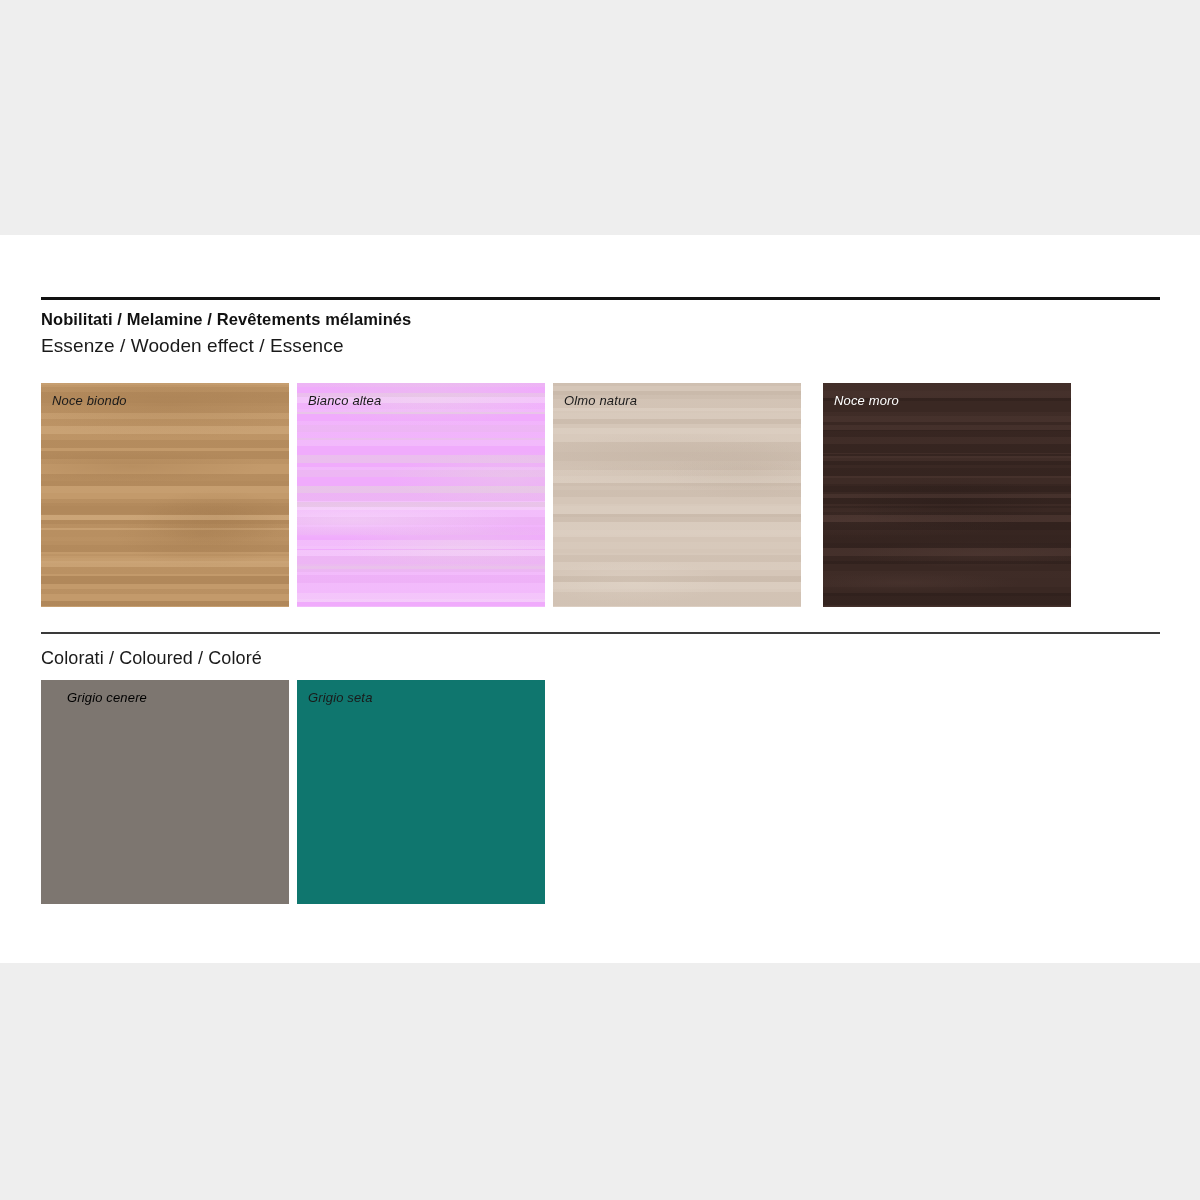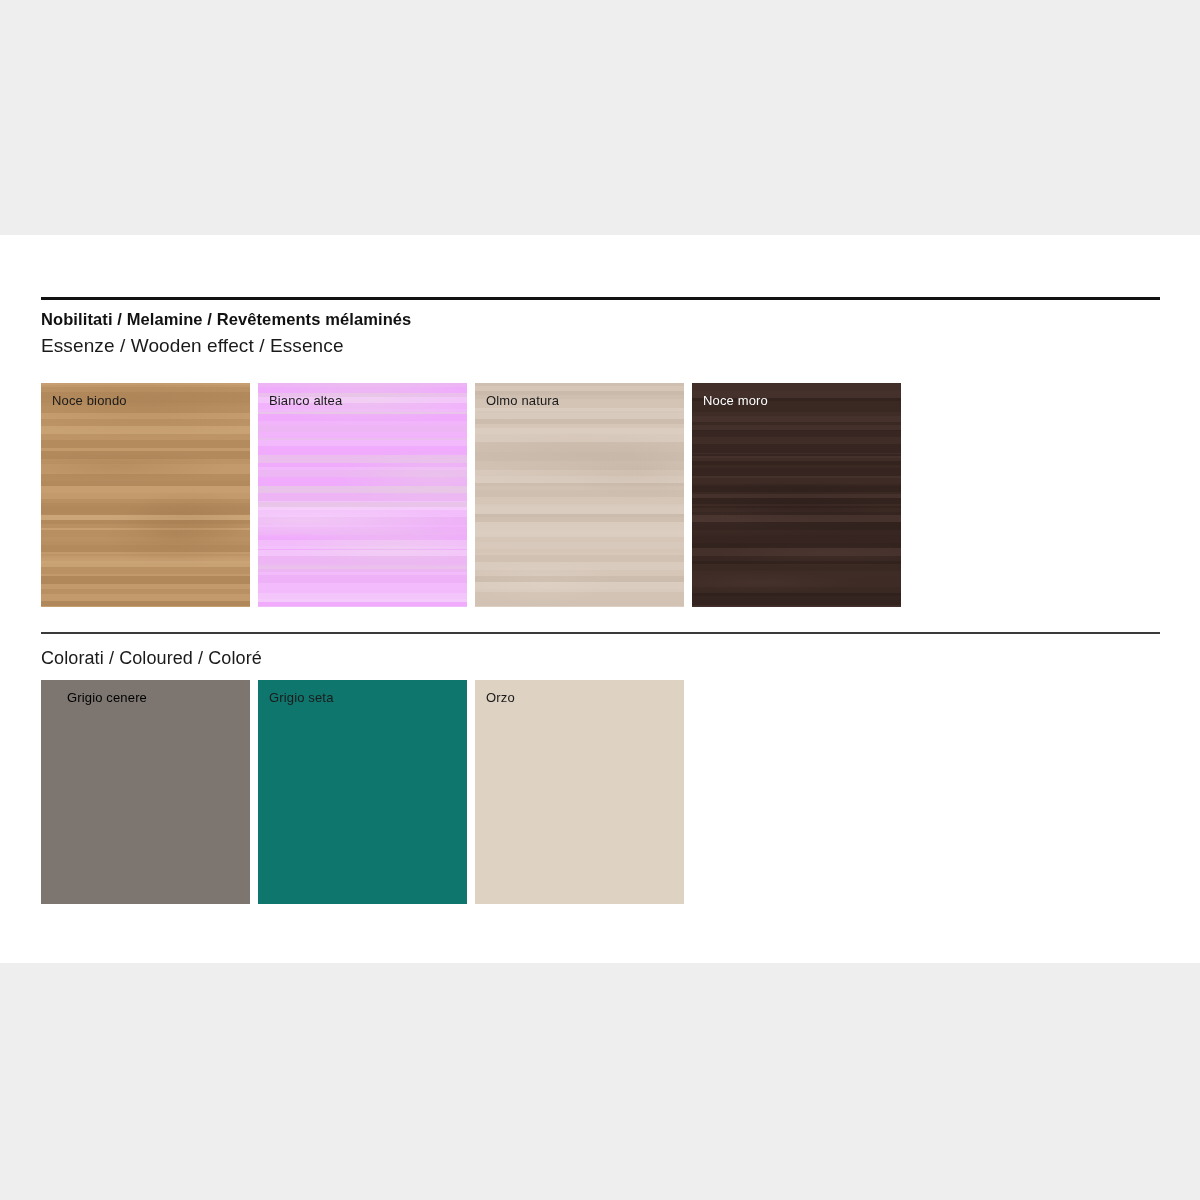--- a/index.html
+++ b/index.html
@@ -92,24 +92,25 @@
     position: absolute;
     left: 41px;
     display: flex;
     gap: 8px;
   }
   #row-wood  { top: 383px; }
   #row-color { top: 680px; }
 
   .swatch {
     position: relative;
-    width: 209px;
+    width: 248px;
     height: 224px;
     overflow: hidden;
     flex: 0 0 auto;
+    font-style: italic;
   }
   .swatch-label {
     position: absolute;
     left: 11px;
     top: 10px;
     font-size: 13px;
     line-height: 15px;
     letter-spacing: 0.15px;
     z-index: 5;
     white-space: nowrap;
@@ -144,21 +145,21 @@
     <div class="swatch" style="background: #f0abfc;">
       <div class="grain" style="background-image: radial-gradient(103.5% 11.8% at 22.7% 61.4%, rgba(251, 250, 248, 0.3) 0%, rgba(251, 250, 248, 0) 70%), radial-gradient(72.1% 17.2% at 53.1% 6.9%, rgba(226, 221, 214, 0.3) 0%, rgba(226, 221, 214, 0) 70%), radial-gradient(70.6% 13.9% at 64.7% 72.8%, rgba(226, 221, 214, 0.3) 0%, rgba(226, 221, 214, 0) 70%), radial-gradient(69.3% 17.5% at 85.9% 42.4%, rgba(226, 221, 214, 0.3) 0%, rgba(226, 221, 214, 0) 70%);"></div>
       <div class="grain" style="background-image: linear-gradient(rgba(226, 221, 214, 0.176) 0%, rgba(226, 221, 214, 0.176) 1.91%, rgba(0, 0, 0, 0) 1.91%, rgba(0, 0, 0, 0) 4.34%, rgba(226, 221, 214, 0.38) 4.34%, rgba(226, 221, 214, 0.38) 6.19%, rgba(251, 250, 248, 0.33) 6.19%, rgba(251, 250, 248, 0.33) 8.85%, rgba(251, 250, 248, 0.098) 8.85%, rgba(251, 250, 248, 0.098) 11.77%, rgba(251, 250, 248, 0.17) 11.77%, rgba(251, 250, 248, 0.17) 12.91%, rgba(226, 221, 214, 0.498) 12.91%, rgba(226, 221, 214, 0.498) 13.69%, rgba(0, 0, 0, 0) 13.69%, rgba(0, 0, 0, 0) 16.95%, rgba(251, 250, 248, 0.12) 16.95%, rgba(251, 250, 248, 0.12) 18.94%, rgba(226, 221, 214, 0.204) 18.94%, rgba(226, 221, 214, 0.204) 21.7%, rgba(251, 250, 248, 0.118) 21.7%, rgba(251, 250, 248, 0.118) 24.37%, rgba(226, 221, 214, 0.365) 24.37%, rgba(226, 221, 214, 0.365) 25.55%, rgba(251, 250, 248, 0.184) 25.55%, rgba(251, 250, 248, 0.184) 28.15%, rgba(0, 0, 0, 0) 28.15%, rgba(0, 0, 0, 0) 30.82%, rgba(0, 0, 0, 0) 30.82%, rgba(0, 0, 0, 0) 32.07%, rgba(226, 221, 214, 0.37) 32.07%, rgba(226, 221, 214, 0.37) 35.66%, rgba(0, 0, 0, 0) 35.66%, rgba(0, 0, 0, 0) 37.68%, rgba(251, 250, 248, 0.173) 37.68%, rgba(251, 250, 248, 0.173) 38.72%, rgba(226, 221, 214, 0.22) 38.72%, rgba(226, 221, 214, 0.22) 41.78%, rgba(0, 0, 0, 0) 41.78%, rgba(0, 0, 0, 0) 44.49%, rgba(0, 0, 0, 0) 44.49%, rgba(0, 0, 0, 0) 45.81%, rgba(226, 221, 214, 0.47) 45.81%, rgba(226, 221, 214, 0.47) 48.92%, rgba(226, 221, 214, 0.173) 48.92%, rgba(226, 221, 214, 0.173) 50.59%, rgba(226, 221, 214, 0.192) 50.59%, rgba(226, 221, 214, 0.192) 52.64%, rgba(251, 250, 248, 0.294) 52.64%, rgba(251, 250, 248, 0.294) 53.29%, rgba(226, 221, 214, 0.486) 53.29%, rgba(226, 221, 214, 0.486) 55.27%, rgba(251, 250, 248, 0.404) 55.27%, rgba(251, 250, 248, 0.404) 56.71%, rgba(251, 250, 248, 0.23) 56.71%, rgba(251, 250, 248, 0.23) 59.76%, rgba(226, 221, 214, 0.157) 59.76%, rgba(226, 221, 214, 0.157) 63.5%, rgba(251, 250, 248, 0.12) 63.5%, rgba(251, 250, 248, 0.12) 64.25%, rgba(226, 221, 214, 0.114) 64.25%, rgba(226, 221, 214, 0.114) 67.66%, rgba(0, 0, 0, 0) 67.66%, rgba(0, 0, 0, 0) 69.99%, rgba(251, 250, 248, 0.22) 69.99%, rgba(251, 250, 248, 0.22) 72.65%, rgba(251, 250, 248, 0.282) 72.65%, rgba(251, 250, 248, 0.282) 74.07%, rgba(0, 0, 0, 0) 74.07%, rgba(0, 0, 0, 0) 74.7%, rgba(251, 250, 248, 0.325) 74.7%, rgba(251, 250, 248, 0.325) 77.36%, rgba(226, 221, 214, 0.208) 77.36%, rgba(226, 221, 214, 0.208) 80.83%, rgba(226, 221, 214, 0.31) 80.83%, rgba(226, 221, 214, 0.31) 81.53%, rgba(226, 221, 214, 0.44) 81.53%, rgba(226, 221, 214, 0.44) 83.12%, rgba(226, 221, 214, 0.224) 83.12%, rgba(226, 221, 214, 0.224) 84.52%, rgba(251, 250, 248, 0.208) 84.52%, rgba(251, 250, 248, 0.208) 85.74%, rgba(226, 221, 214, 0.125) 85.74%, rgba(226, 221, 214, 0.125) 89.07%, rgba(251, 250, 248, 0.2) 89.07%, rgba(251, 250, 248, 0.2) 92.31%, rgba(251, 250, 248, 0.19) 92.31%, rgba(251, 250, 248, 0.19) 93.58%, rgba(251, 250, 248, 0.33) 93.58%, rgba(251, 250, 248, 0.33) 96.42%, rgba(251, 250, 248, 0.4) 96.42%, rgba(251, 250, 248, 0.4) 97.55%, rgba(0, 0, 0, 0) 97.55%, rgba(0, 0, 0, 0) 99.56%, rgba(251, 250, 248, 0.204) 99.56%, rgba(251, 250, 248, 0.204) 100%);"></div>
       <div class="swatch-label lbl-dark" style="color: rgb(26, 26, 26);">Bianco altea</div>
     </div>
     <div class="swatch" style="background: rgb(213, 198, 184);">
       <div class="grain" style="background-image: radial-gradient(45.3% 18.9% at 78.7% 39.6%, rgba(191, 174, 158, 0.3) 0%, rgba(191, 174, 158, 0) 70%), radial-gradient(51.8% 14.5% at 32.3% 88.7%, rgba(230, 219, 207, 0.3) 0%, rgba(230, 219, 207, 0) 70%), radial-gradient(78.4% 14.8% at 51.4% 31.7%, rgba(191, 174, 158, 0.3) 0%, rgba(191, 174, 158, 0) 70%), radial-gradient(103.6% 8.7% at 67.2% 41.3%, rgba(191, 174, 158, 0.3) 0%, rgba(191, 174, 158, 0) 70%);"></div>
       <div class="grain" style="background-image: linear-gradient(rgba(191, 174, 158, 0.267) 0%, rgba(191, 174, 158, 0.267) 1.41%, rgba(0, 0, 0, 0) 1.41%, rgba(0, 0, 0, 0) 3.51%, rgba(191, 174, 158, 0.498) 3.51%, rgba(191, 174, 158, 0.498) 5.24%, rgba(191, 174, 158, 0.31) 5.24%, rgba(191, 174, 158, 0.31) 7.31%, rgba(191, 174, 158, 0.106) 7.31%, rgba(191, 174, 158, 0.106) 11.04%, rgba(230, 219, 207, 0.31) 11.04%, rgba(230, 219, 207, 0.31) 12.37%, rgba(230, 219, 207, 0.106) 12.37%, rgba(230, 219, 207, 0.106) 13.53%, rgba(230, 219, 207, 0.18) 13.53%, rgba(230, 219, 207, 0.18) 15.93%, rgba(191, 174, 158, 0.384) 15.93%, rgba(191, 174, 158, 0.384) 18.35%, rgba(0, 0, 0, 0) 18.35%, rgba(0, 0, 0, 0) 20.31%, rgba(230, 219, 207, 0.34) 20.31%, rgba(230, 219, 207, 0.34) 22.81%, rgba(230, 219, 207, 0.19) 22.81%, rgba(230, 219, 207, 0.19) 26.39%, rgba(191, 174, 158, 0.29) 26.39%, rgba(191, 174, 158, 0.29) 28.44%, rgba(191, 174, 158, 0.294) 28.44%, rgba(191, 174, 158, 0.294) 30.73%, rgba(191, 174, 158, 0.39) 30.73%, rgba(191, 174, 158, 0.39) 33.91%, rgba(191, 174, 158, 0.392) 33.91%, rgba(191, 174, 158, 0.392) 34.79%, rgba(191, 174, 158, 0.204) 34.79%, rgba(191, 174, 158, 0.204) 37.17%, rgba(191, 174, 158, 0.184) 37.17%, rgba(191, 174, 158, 0.184) 38.83%, rgba(230, 219, 207, 0.15) 38.83%, rgba(230, 219, 207, 0.15) 39.99%, rgba(230, 219, 207, 0.15) 39.99%, rgba(230, 219, 207, 0.15) 41.41%, rgba(230, 219, 207, 0.31) 41.41%, rgba(230, 219, 207, 0.31) 44.44%, rgba(191, 174, 158, 0.33) 44.44%, rgba(191, 174, 158, 0.33) 45.91%, rgba(191, 174, 158, 0.17) 45.91%, rgba(191, 174, 158, 0.17) 47.89%, rgba(191, 174, 158, 0.298) 47.89%, rgba(191, 174, 158, 0.298) 50.76%, rgba(0, 0, 0, 0) 50.76%, rgba(0, 0, 0, 0) 54.2%, rgba(230, 219, 207, 0.17) 54.2%, rgba(230, 219, 207, 0.17) 55.09%, rgba(230, 219, 207, 0.294) 55.09%, rgba(230, 219, 207, 0.294) 58.32%, rgba(191, 174, 158, 0.44) 58.32%, rgba(191, 174, 158, 0.44) 59.98%, rgba(191, 174, 158, 0.282) 59.98%, rgba(191, 174, 158, 0.282) 62.25%, rgba(230, 219, 207, 0.26) 62.25%, rgba(230, 219, 207, 0.26) 65.81%, rgba(230, 219, 207, 0.373) 65.81%, rgba(230, 219, 207, 0.373) 67.78%, rgba(230, 219, 207, 0.32) 67.78%, rgba(230, 219, 207, 0.32) 68.9%, rgba(0, 0, 0, 0) 68.9%, rgba(0, 0, 0, 0) 71.2%, rgba(230, 219, 207, 0.13) 71.2%, rgba(230, 219, 207, 0.13) 74.07%, rgba(0, 0, 0, 0) 74.07%, rgba(0, 0, 0, 0) 76.06%, rgba(230, 219, 207, 0.098) 76.06%, rgba(230, 219, 207, 0.098) 76.83%, rgba(191, 174, 158, 0.204) 76.83%, rgba(191, 174, 158, 0.204) 79.72%, rgba(230, 219, 207, 0.227) 79.72%, rgba(230, 219, 207, 0.227) 83.46%, rgba(0, 0, 0, 0) 83.46%, rgba(0, 0, 0, 0) 85.99%, rgba(191, 174, 158, 0.38) 85.99%, rgba(191, 174, 158, 0.38) 86.78%, rgba(191, 174, 158, 0.404) 86.78%, rgba(191, 174, 158, 0.404) 88.94%, rgba(230, 219, 207, 0.306) 88.94%, rgba(230, 219, 207, 0.306) 91.99%, rgba(230, 219, 207, 0.192) 91.99%, rgba(230, 219, 207, 0.192) 93.45%, rgba(191, 174, 158, 0.133) 93.45%, rgba(191, 174, 158, 0.133) 96.68%, rgba(191, 174, 158, 0.157) 96.68%, rgba(191, 174, 158, 0.157) 99.34%, rgba(230, 219, 207, 0.41) 99.34%, rgba(230, 219, 207, 0.41) 100%);"></div>
       <div class="swatch-label lbl-dark" style="color: rgb(26, 26, 26);">Olmo natura</div>
     </div>
-    <div class="swatch" style="background: rgb(58, 40, 35);">
+    <div class="swatch" style="background: rgb(58, 40, 35); margin-left: 14px;">
       <div class="grain" style="background-image: radial-gradient(68.4% 6.3% at 32.4% 89.2%, rgba(88, 64, 58, 0.3) 0%, rgba(88, 64, 58, 0) 70%), radial-gradient(80.3% 8.6% at 66% 76.4%, rgba(88, 64, 58, 0.3) 0%, rgba(88, 64, 58, 0) 70%), radial-gradient(59.9% 16.9% at 51.2% 53.5%, rgba(39, 26, 23, 0.3) 0%, rgba(39, 26, 23, 0) 70%), radial-gradient(99.8% 10.8% at 11.9% 61.9%, rgba(88, 64, 58, 0.3) 0%, rgba(88, 64, 58, 0) 70%);"></div>
       <div class="grain" style="background-image: linear-gradient(rgba(88, 64, 58, 0.29) 0%, rgba(88, 64, 58, 0.29) 3.7%, rgba(88, 64, 58, 0.37) 3.7%, rgba(88, 64, 58, 0.37) 5.85%, rgba(88, 64, 58, 0.345) 5.85%, rgba(88, 64, 58, 0.345) 6.81%, rgba(39, 26, 23, 0.35) 6.81%, rgba(39, 26, 23, 0.35) 8.15%, rgba(0, 0, 0, 0) 8.15%, rgba(0, 0, 0, 0) 10.69%, rgba(0, 0, 0, 0) 10.69%, rgba(0, 0, 0, 0) 12.8%, rgba(88, 64, 58, 0.18) 12.8%, rgba(88, 64, 58, 0.18) 14.77%, rgba(88, 64, 58, 0.392) 14.77%, rgba(88, 64, 58, 0.392) 17.33%, rgba(0, 0, 0, 0) 17.33%, rgba(0, 0, 0, 0) 18.7%, rgba(88, 64, 58, 0.345) 18.7%, rgba(88, 64, 58, 0.345) 20.96%, rgba(39, 26, 23, 0.337) 20.96%, rgba(39, 26, 23, 0.337) 21.59%, rgba(39, 26, 23, 0.133) 21.59%, rgba(39, 26, 23, 0.133) 24.31%, rgba(88, 64, 58, 0.196) 24.31%, rgba(88, 64, 58, 0.196) 27.31%, rgba(39, 26, 23, 0.216) 27.31%, rgba(39, 26, 23, 0.216) 31.04%, rgba(88, 64, 58, 0.22) 31.04%, rgba(88, 64, 58, 0.22) 31.88%, rgba(39, 26, 23, 0.24) 31.88%, rgba(39, 26, 23, 0.24) 32.61%, rgba(88, 64, 58, 0.37) 32.61%, rgba(88, 64, 58, 0.37) 33.54%, rgba(88, 64, 58, 0.19) 33.54%, rgba(88, 64, 58, 0.19) 34.69%, rgba(39, 26, 23, 0.325) 34.69%, rgba(39, 26, 23, 0.325) 36.48%, rgba(0, 0, 0, 0) 36.48%, rgba(0, 0, 0, 0) 37.73%, rgba(39, 26, 23, 0.24) 37.73%, rgba(39, 26, 23, 0.24) 41.52%, rgba(88, 64, 58, 0.373) 41.52%, rgba(88, 64, 58, 0.373) 42.25%, rgba(88, 64, 58, 0.13) 42.25%, rgba(88, 64, 58, 0.13) 44.99%, rgba(39, 26, 23, 0.12) 44.99%, rgba(39, 26, 23, 0.12) 45.77%, rgba(39, 26, 23, 0.345) 45.77%, rgba(39, 26, 23, 0.345) 48.52%, rgba(0, 0, 0, 0) 48.52%, rgba(0, 0, 0, 0) 49.7%, rgba(88, 64, 58, 0.39) 49.7%, rgba(88, 64, 58, 0.39) 51.36%, rgba(39, 26, 23, 0.337) 51.36%, rgba(39, 26, 23, 0.337) 53.88%, rgba(88, 64, 58, 0.086) 53.88%, rgba(88, 64, 58, 0.086) 54.88%, rgba(39, 26, 23, 0.28) 54.88%, rgba(39, 26, 23, 0.28) 55.93%, rgba(0, 0, 0, 0) 55.93%, rgba(0, 0, 0, 0) 57.51%, rgba(39, 26, 23, 0.26) 57.51%, rgba(39, 26, 23, 0.26) 58.77%, rgba(88, 64, 58, 0.404) 58.77%, rgba(88, 64, 58, 0.404) 62.27%, rgba(39, 26, 23, 0.416) 62.27%, rgba(39, 26, 23, 0.416) 65.71%, rgba(39, 26, 23, 0.17) 65.71%, rgba(39, 26, 23, 0.17) 67.68%, rgba(39, 26, 23, 0.235) 67.68%, rgba(39, 26, 23, 0.235) 71.38%, rgba(39, 26, 23, 0.384) 71.38%, rgba(39, 26, 23, 0.384) 73.7%, rgba(88, 64, 58, 0.35) 73.7%, rgba(88, 64, 58, 0.35) 77.21%, rgba(39, 26, 23, 0.165) 77.21%, rgba(39, 26, 23, 0.165) 79.25%, rgba(39, 26, 23, 0.455) 79.25%, rgba(39, 26, 23, 0.455) 80.62%, rgba(0, 0, 0, 0) 80.62%, rgba(0, 0, 0, 0) 83.54%, rgba(0, 0, 0, 0) 83.54%, rgba(0, 0, 0, 0) 84.14%, rgba(88, 64, 58, 0.153) 84.14%, rgba(88, 64, 58, 0.153) 87.22%, rgba(88, 64, 58, 0.125) 87.22%, rgba(88, 64, 58, 0.125) 90.99%, rgba(0, 0, 0, 0) 90.99%, rgba(0, 0, 0, 0) 93.67%, rgba(39, 26, 23, 0.49) 93.67%, rgba(39, 26, 23, 0.49) 95.3%, rgba(39, 26, 23, 0.294) 95.3%, rgba(39, 26, 23, 0.294) 98.95%, rgba(88, 64, 58, 0.106) 98.95%, rgba(88, 64, 58, 0.106) 99.64%, rgba(88, 64, 58, 0.373) 99.64%, rgba(88, 64, 58, 0.373) 100%);"></div>
       <div class="swatch-label lbl-light" style="color: rgb(255, 255, 255);">Noce moro</div>
     </div>
   </div>
 
 <div class="rule-light"></div>
 
 <div class="section-title-2">Colorati / Coloured / Coloré</div>
 
@@ -166,18 +167,13 @@
     <div class="swatch" style="background: rgb(125, 118, 112);">
       <div class="grain"></div>
       <div class="grain"></div>
       <div class="swatch-label lbl-light" style="color: #000000; margin-left: 15px;">Grigio cenere</div>
     </div>
     <div class="swatch" style="background: #0f766e;">
       <div class="grain"></div>
       <div class="grain"></div>
       <div class="swatch-label lbl-dark" style="color: rgb(26, 26, 26);">Grigio seta</div>
     </div>
-    <div class="swatch" style="background: rgb(222, 210, 194);">
-      <div class="grain"></div>
-      <div class="grain"></div>
-      <div class="swatch-label lbl-dark" style="color: rgb(26, 26, 26);">Orzo</div>
-    </div>
   </div>
 
 </body></html>

